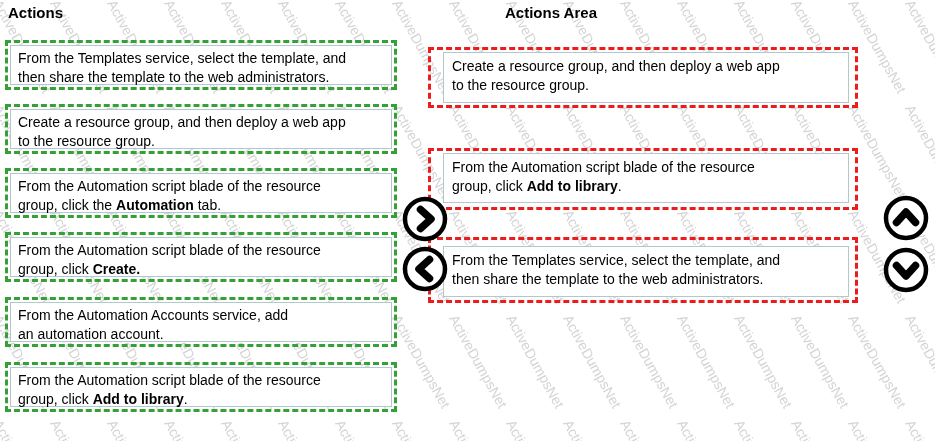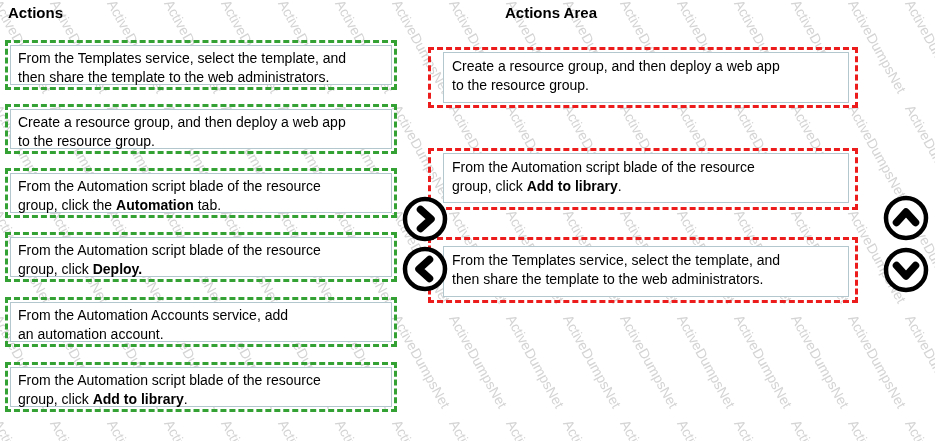--- a/index.html
+++ b/index.html
@@ -164,21 +164,21 @@
   </div>
   <div class="action-box" style="top:168px">
     <div class="action-inner">
       <div class="boxtext"><span>From the Automation script blade of the resource
 group, click the </span><b>Automation</b><span> tab.</span></div>
     </div>
   </div>
   <div class="action-box" style="top:232px">
     <div class="action-inner">
       <div class="boxtext"><span>From the Automation script blade of the resource
-group, click </span><b>Deploy.</b></div>
+group, click </span><b>Create.</b></div>
     </div>
   </div>
   <div class="action-box" style="top:297px">
     <div class="action-inner">
       <div class="boxtext"><span>From the Automation Accounts service, add
 an automation account.</span></div>
     </div>
   </div>
   <div class="action-box" style="top:362px">
     <div class="action-inner">

